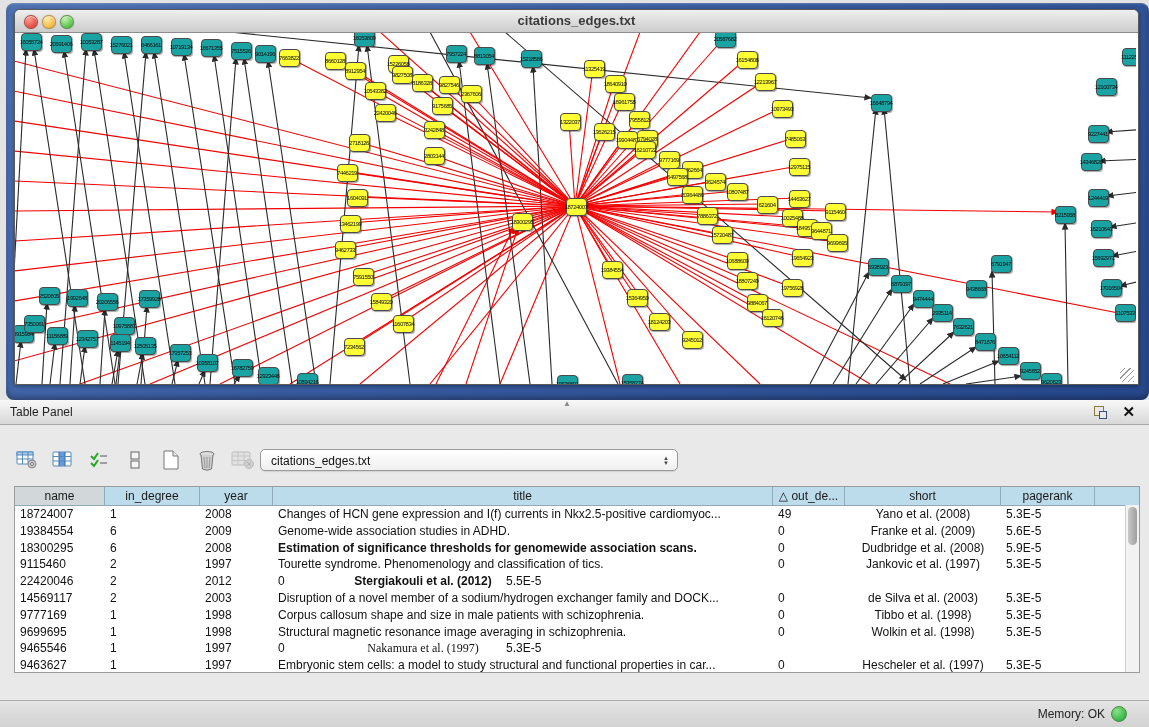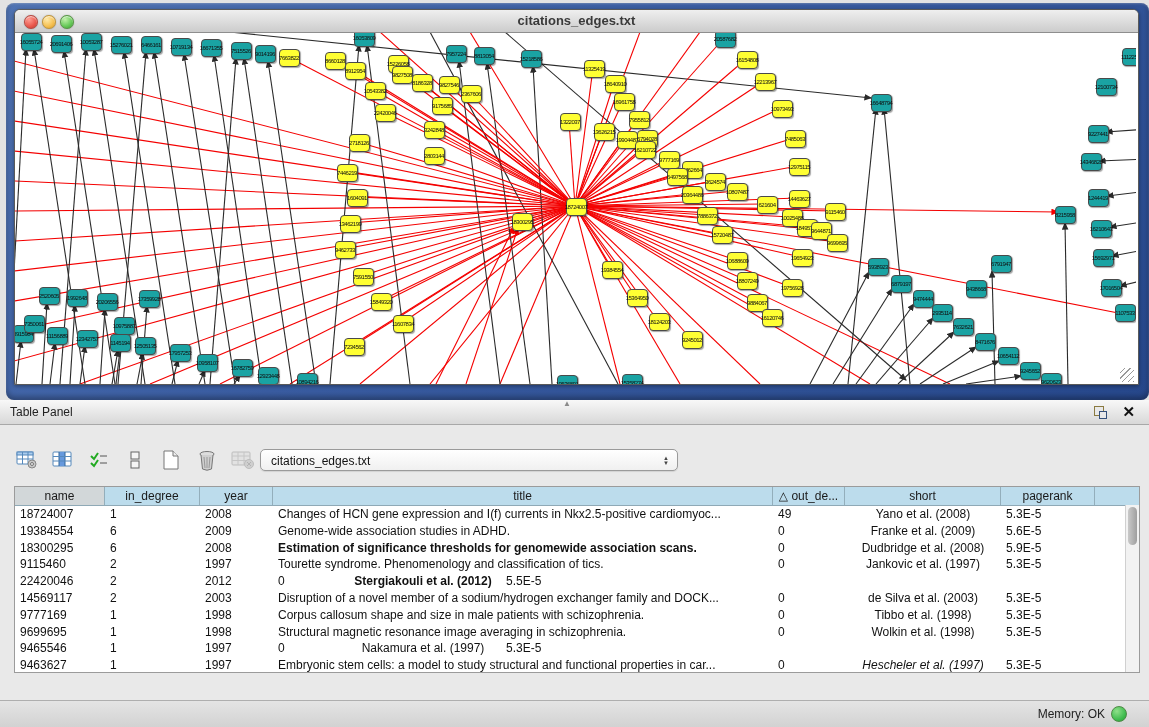--- a/index.html
+++ b/index.html
@@ -801,30 +801,30 @@
           <div class="tcell" style="width: 500px;">Structural magnetic resonance image averaging in schizophrenia.</div>
           <div class="tcell" style="width: 72px;">0</div>
           <div class="tcell center" style="width: 156px;">Wolkin et al. (1998)</div>
           <div class="tcell" style="width: 94px;">5.3E-5</div>
         </div>
         <div class="trow">
           <div class="tcell" style="width: 90px;">9465546</div>
           <div class="tcell" style="width: 95px;">1</div>
           <div class="tcell" style="width: 73px;">1997</div>
           <div class="tcell" style="width: 72px;">0</div>
-          <div class="tcell center" style="width: 156px;">Nakamura et al. (1997)</div>
+          <div class="tcell center" style="width: 156px; font-family: Liberation Serif, serif;">Nakamura et al. (1997)</div>
           <div class="tcell" style="width: 94px;">5.3E-5</div>
         </div>
         <div class="trow">
           <div class="tcell" style="width: 90px;">9463627</div>
           <div class="tcell" style="width: 95px;">1</div>
           <div class="tcell" style="width: 73px;">1997</div>
           <div class="tcell" style="width: 500px;">Embryonic stem cells: a model to study structural and functional properties in car...</div>
           <div class="tcell" style="width: 72px;">0</div>
-          <div class="tcell center" style="width: 156px; font-style: italic;">Hescheler et al. (1997)</div>
+          <div class="tcell center" style="width: 156px;">Hescheler et al. (1997)</div>
           <div class="tcell" style="width: 94px;">5.3E-5</div>
         </div>
       </div>
     <div class="vscroll">
         <div class="vthumb"></div>
       </div>
   </div>
 
 </div>
 

